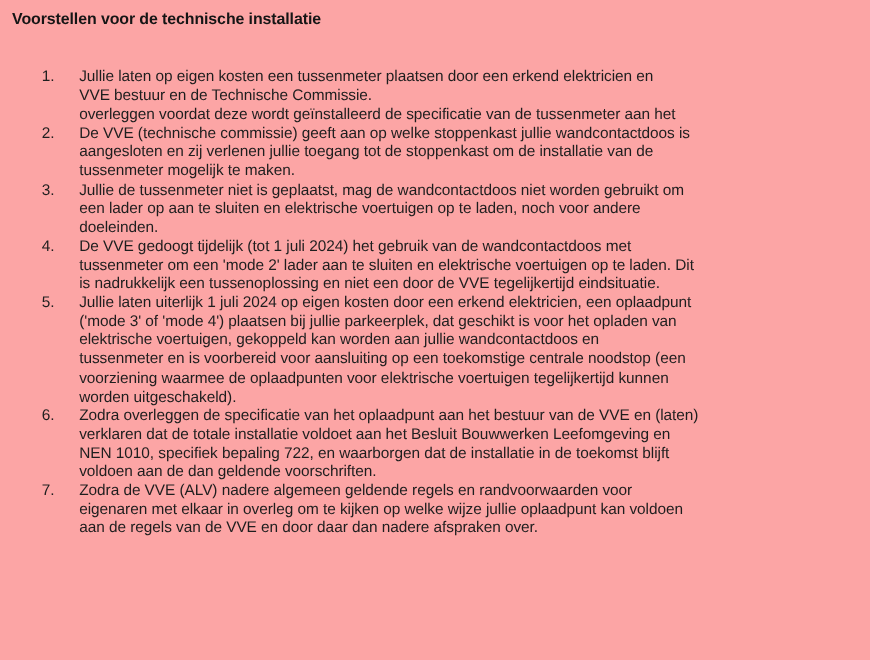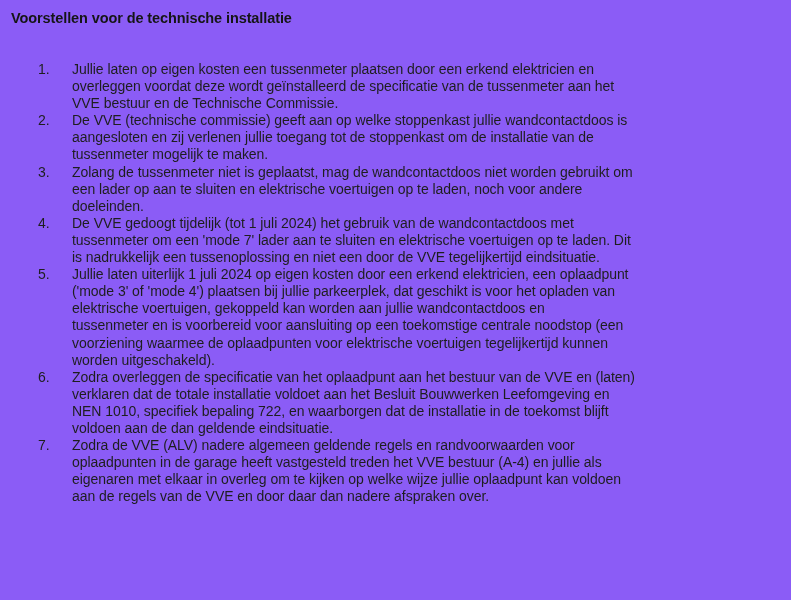--- a/index.html
+++ b/index.html
@@ -14,21 +14,21 @@
       position: relative;
       font-family: "Liberation Sans", sans-serif;
       color: #1e1e1e;
     }
     .page {
       position: absolute;
       left: 0;
       top: 0;
       width: 791px;
       height: 600px;
-      background: #8b5cf6;
+      background: #fca5a5;
     }
     .title {
       position: absolute;
       left: 11px;
       top: 10px;
       font-size: 14.5px;
       font-weight: bold;
       letter-spacing: -0.1px;
       color: #151515;
       margin: 0;
@@ -67,58 +67,57 @@
 </head>
 <body>
 
 <div class="page">
   <h1 class="title">Voorstellen voor de technische installatie</h1>
 
   <ol class="list">
     <li class="item">
       <span class="num">1.</span>
       <span class="line">Jullie laten op eigen kosten een tussenmeter plaatsen door een erkend elektricien en</span>
+      <span class="line">VVE bestuur en de Technische Commissie.</span>
       <span class="line">overleggen voordat deze wordt geïnstalleerd de specificatie van de tussenmeter aan het</span>
-      <span class="line">VVE bestuur en de Technische Commissie.</span>
     </li>
     <li class="item">
       <span class="num">2.</span>
       <span class="line">De VVE (technische commissie) geeft aan op welke stoppenkast jullie wandcontactdoos is</span>
       <span class="line">aangesloten en zij verlenen jullie toegang tot de stoppenkast om de installatie van de</span>
       <span class="line">tussenmeter mogelijk te maken.</span>
     </li>
     <li class="item">
       <span class="num">3.</span>
-      <span class="line">Zolang de tussenmeter niet is geplaatst, mag de wandcontactdoos niet worden gebruikt om</span>
+      <span class="line">Jullie de tussenmeter niet is geplaatst, mag de wandcontactdoos niet worden gebruikt om</span>
       <span class="line">een lader op aan te sluiten en elektrische voertuigen op te laden, noch voor andere</span>
       <span class="line">doeleinden.</span>
     </li>
     <li class="item">
       <span class="num">4.</span>
       <span class="line">De VVE gedoogt tijdelijk (tot 1 juli 2024) het gebruik van de wandcontactdoos met</span>
-      <span class="line">tussenmeter om een 'mode 7' lader aan te sluiten en elektrische voertuigen op te laden. Dit</span>
+      <span class="line">tussenmeter om een 'mode 2' lader aan te sluiten en elektrische voertuigen op te laden. Dit</span>
       <span class="line">is nadrukkelijk een tussenoplossing en niet een door de VVE tegelijkertijd eindsituatie.</span>
     </li>
     <li class="item">
       <span class="num">5.</span>
       <span class="line">Jullie laten uiterlijk 1 juli 2024 op eigen kosten door een erkend elektricien, een oplaadpunt</span>
       <span class="line">('mode 3' of 'mode 4') plaatsen bij jullie parkeerplek, dat geschikt is voor het opladen van</span>
       <span class="line">elektrische voertuigen, gekoppeld kan worden aan jullie wandcontactdoos en</span>
       <span class="line">tussenmeter en is voorbereid voor aansluiting op een toekomstige centrale noodstop (een</span>
       <span class="line">voorziening waarmee de oplaadpunten voor elektrische voertuigen tegelijkertijd kunnen</span>
       <span class="line">worden uitgeschakeld).</span>
     </li>
     <li class="item">
       <span class="num">6.</span>
       <span class="line">Zodra overleggen de specificatie van het oplaadpunt aan het bestuur van de VVE en (laten)</span>
       <span class="line">verklaren dat de totale installatie voldoet aan het Besluit Bouwwerken Leefomgeving en</span>
       <span class="line">NEN 1010, specifiek bepaling 722, en waarborgen dat de installatie in de toekomst blijft</span>
-      <span class="line">voldoen aan de dan geldende eindsituatie.</span>
+      <span class="line">voldoen aan de dan geldende voorschriften.</span>
     </li>
     <li class="item">
       <span class="num">7.</span>
       <span class="line">Zodra de VVE (ALV) nadere algemeen geldende regels en randvoorwaarden voor</span>
-      <span class="line">oplaadpunten in de garage heeft vastgesteld treden het VVE bestuur (A-4) en jullie als</span>
       <span class="line">eigenaren met elkaar in overleg om te kijken op welke wijze jullie oplaadpunt kan voldoen</span>
       <span class="line">aan de regels van de VVE en door daar dan nadere afspraken over.</span>
     </li>
   </ol>
 </div>
 
 </body></html>

